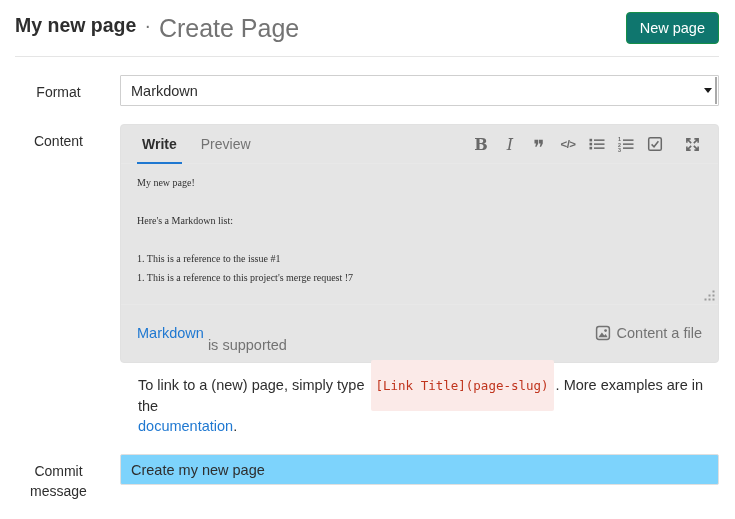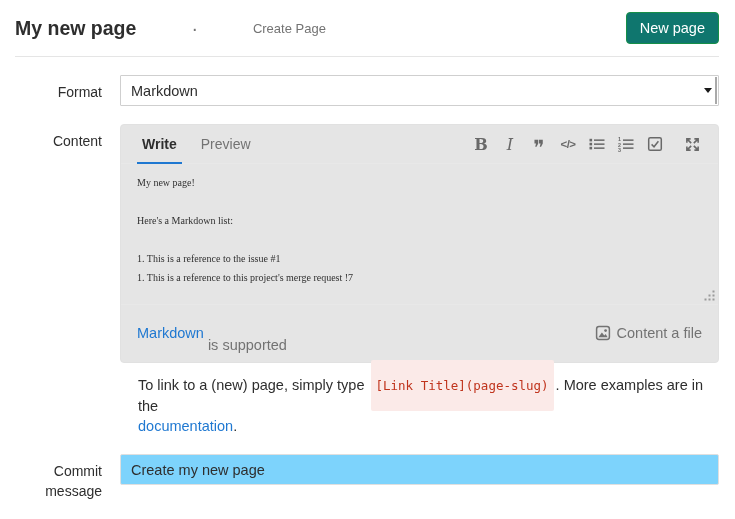--- a/index.html
+++ b/index.html
@@ -10,41 +10,41 @@
     color: #2e2e2e;
     background: #fff;
   }
   
   .page-header {
     display: flex; align-items: center;
     height: 57px;
     margin: 0 16px 0 15px;
     border-bottom: 1px solid #e5e5e5;
   }
-  .title-group { display: flex; align-items: center; gap: 47px; }
+  .title-group { display: flex; align-items: flex-start; }
   .page-title { font-size: 19.5px; font-weight: 700; color: #2e2e2e; }
   .title-sep { font-size: 19.5px; color: #737373; margin: 0 8px; }
-  .page-subtitle { font-size: 13px; font-weight: 400; color: #737373; }
+  .page-subtitle { font-size: 25px; font-weight: 400; color: #737373; }
   .spacer { flex: 1; }
   .btn {
     display: inline-block;
     font-family: "Liberation Sans", sans-serif;
     font-size: 14.5px;
     line-height: 1;
     padding: 8px 13px;
     border-radius: 4px;
     cursor: pointer;
     white-space: nowrap;
   }
   .btn-green { background: #0f766e; border: 1px solid #168f48; color: #fff; }
   
   .form-row { display: flex; margin: 18px 16px 0 15px; }
   .form-label {
     width: 105px; min-width: 105px;
-    text-align: right;
+    text-align: center;
     padding: 7px 18px 0 0;
     font-size: 14px;
     line-height: 20px;
     color: #2e2e2e;
   }
   .form-field { flex: 1; min-width: 0; }
   
   .select-wrap { position: relative; }
   .select-wrap::before {
     content: ""; position: absolute; right: 2px; top: 2px; bottom: 2px;

